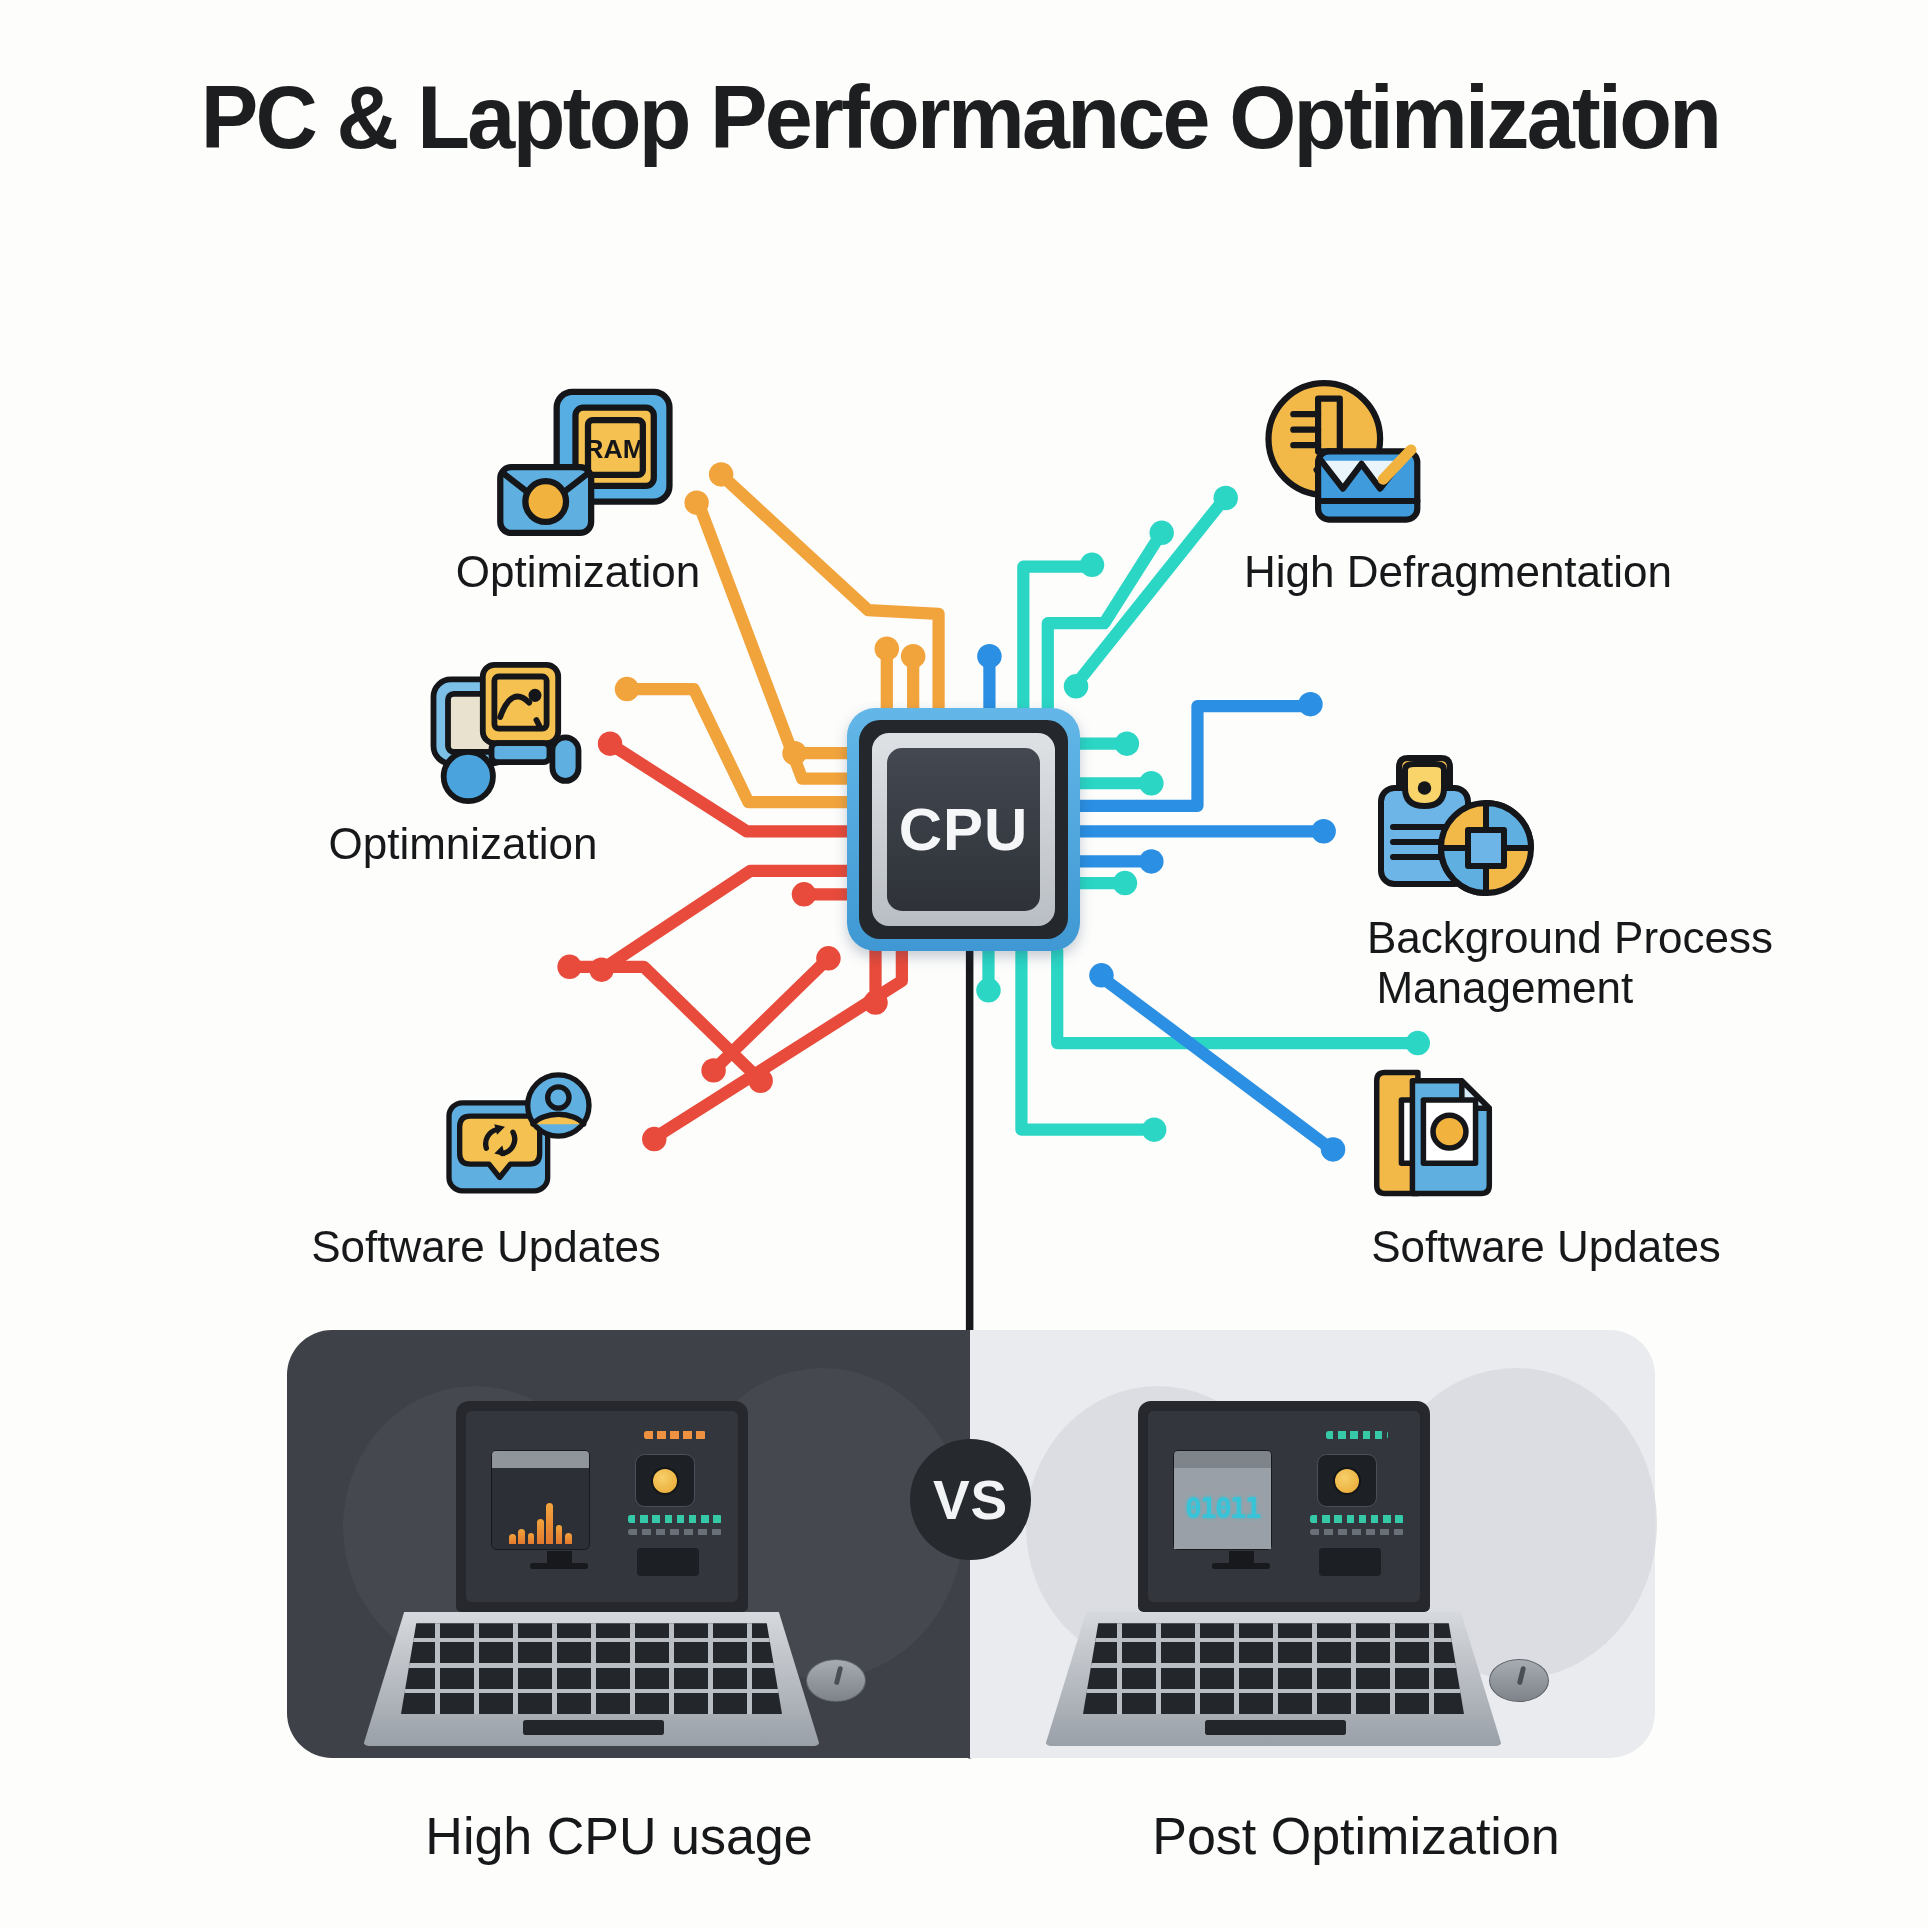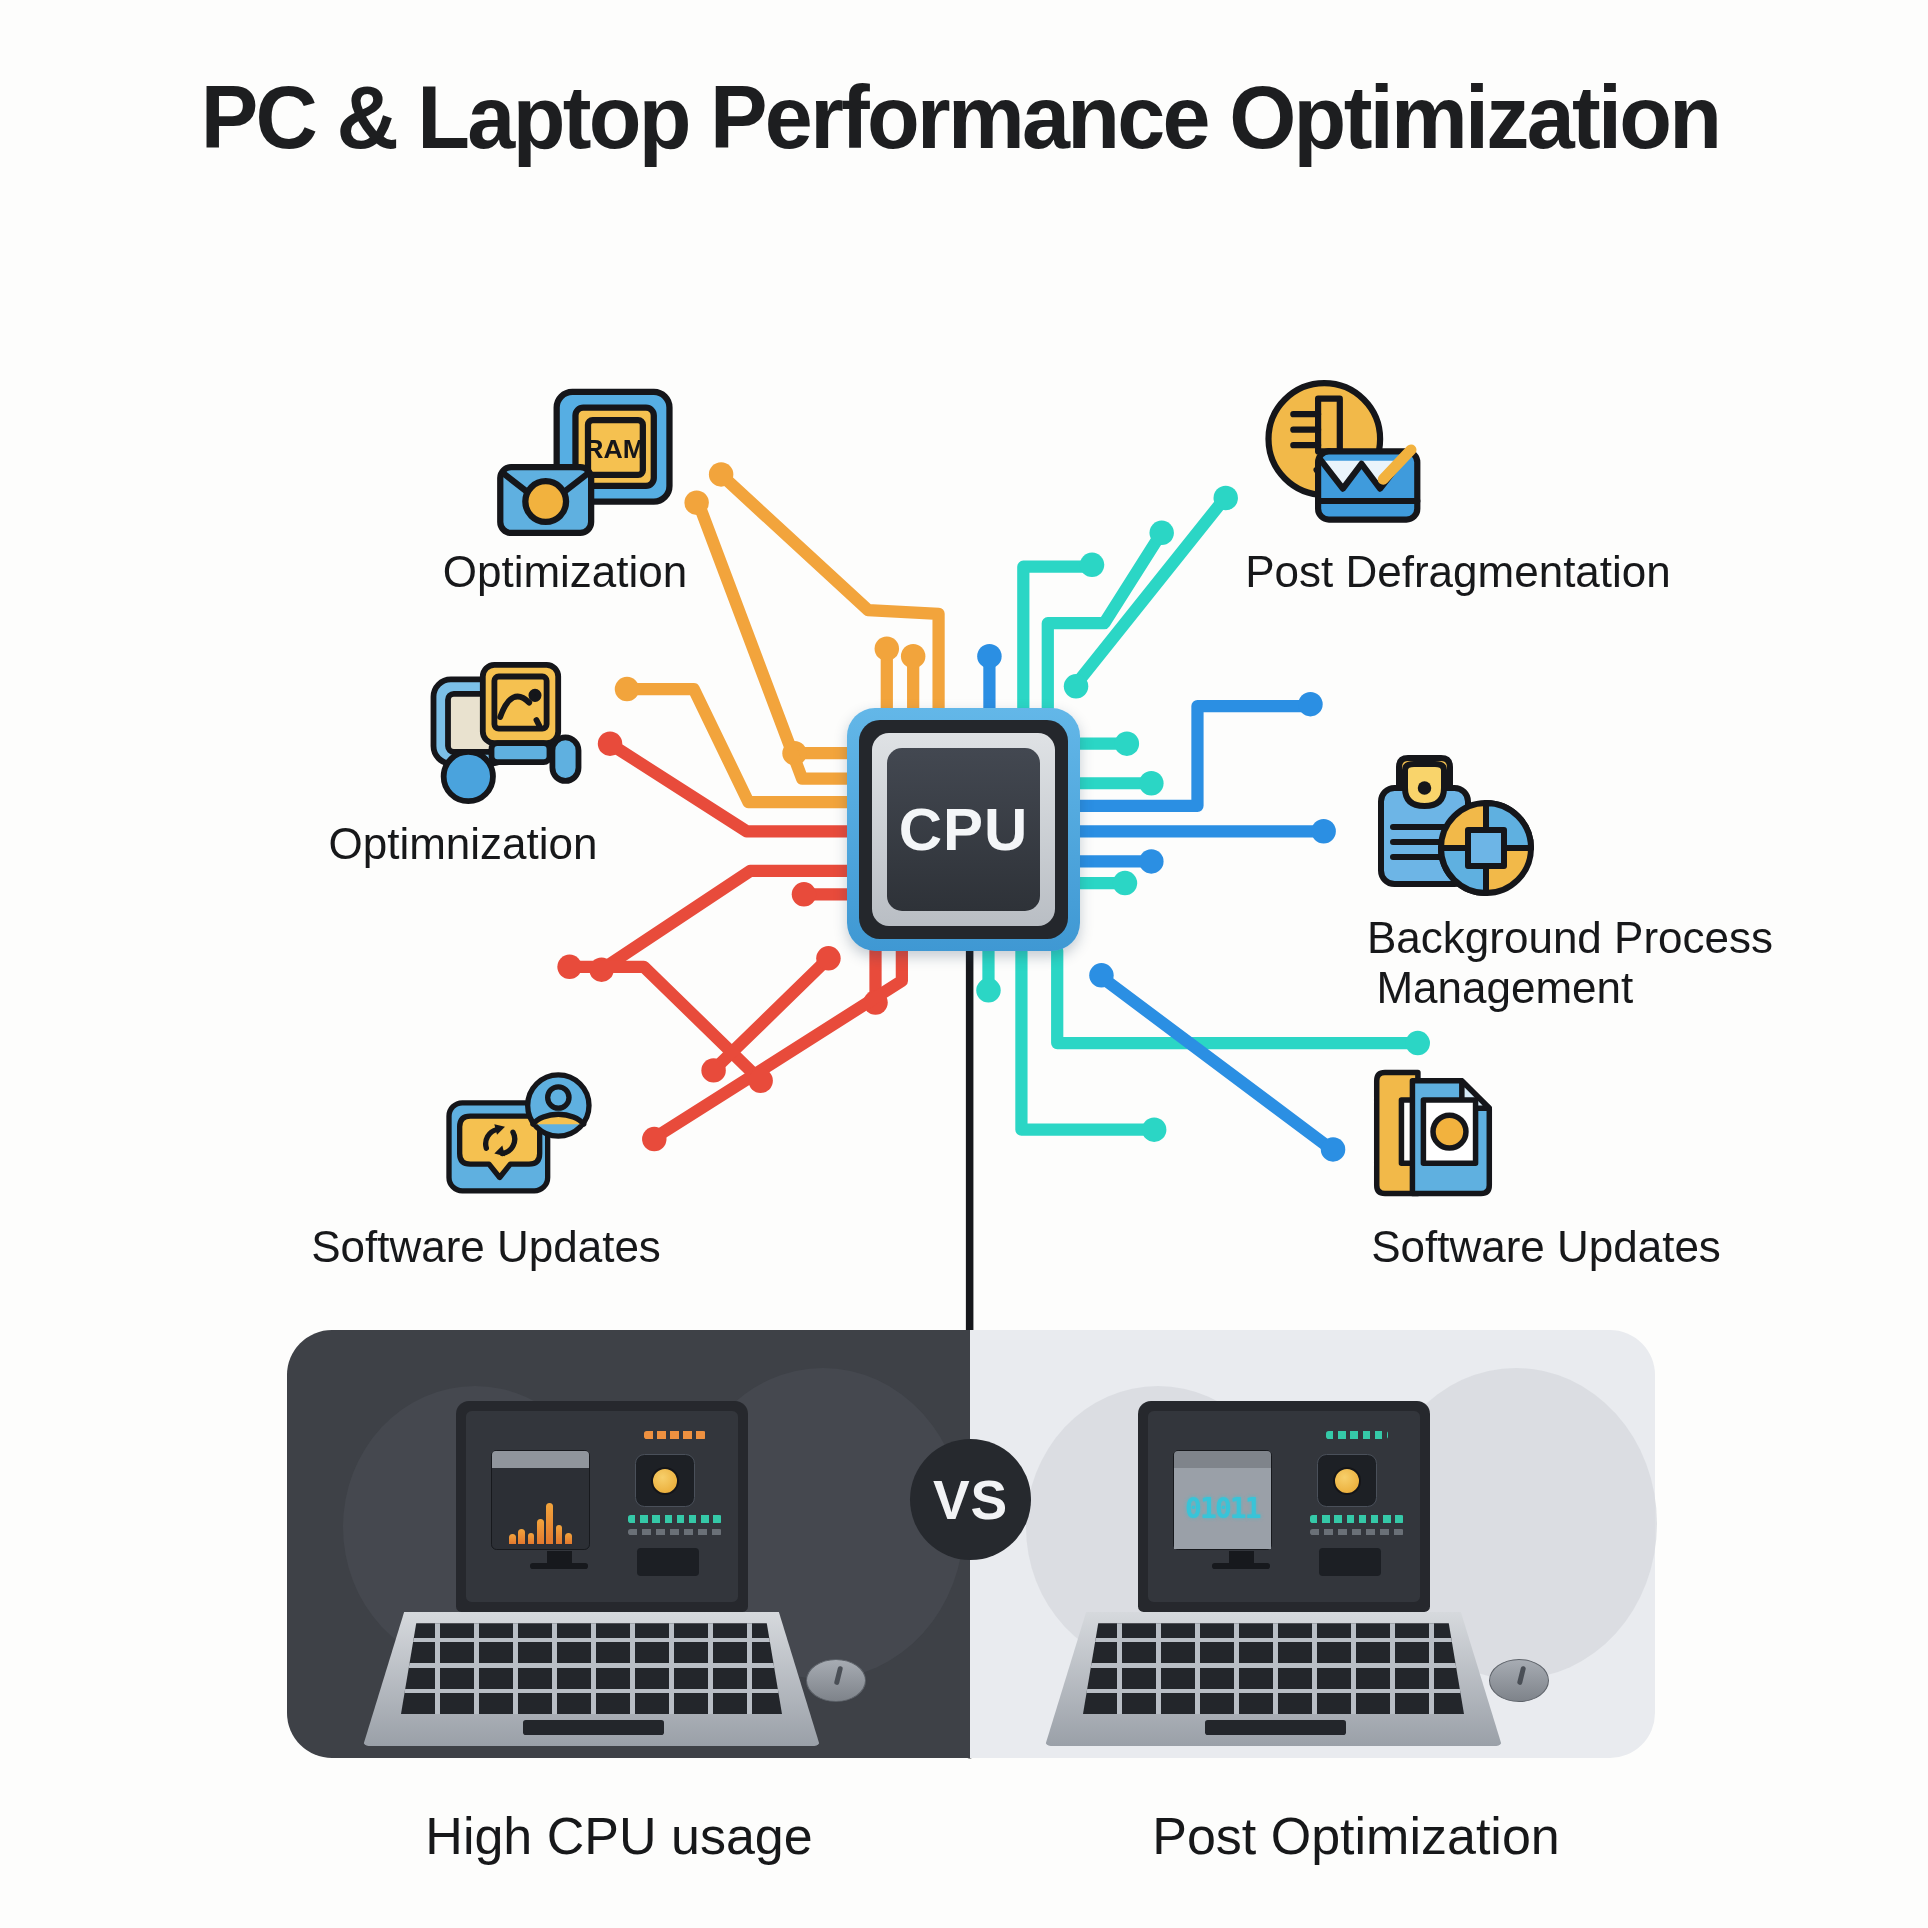--- a/index.html
+++ b/index.html
@@ -262,22 +262,22 @@
       <g stroke="#15161a" stroke-width="4">
         <path d="M40,6 H16 Q10,6 10,12 V88 Q10,94 16,94 H40 V72 H28 V26 H40 Z" fill="#f2b949"></path>
         <path d="M36,12 H72 L92,32 V88 Q92,94 86,94 H36 Z" fill="#5fb0e0"></path>
         <path d="M72,12 V32 H92 Z" fill="#d6ebf8"></path>
         <rect x="44" y="26" width="38" height="46" fill="#ffffff"></rect>
         <circle cx="63" cy="49" r="12" fill="#f2b23e"></circle>
       </g>
     </svg>
   </div>
 
-  <div class="node-label" style="left:565px;top:547px">Optimization</div>
-  <div class="node-label" style="left:1458px;top:547px">Post Defragmentation</div>
+  <div class="node-label" style="left:578px;top:547px">Optimization</div>
+  <div class="node-label" style="left:1458px;top:547px">High Defragmentation</div>
   <div class="node-label" style="left:463px;top:819px">Optimnization</div>
   <div class="node-label left-align" style="left:1367px;top:913px">
     <div>Background Process</div>
     <div style="padding-left:9.4px">Management</div>
   </div>
   <div class="node-label" style="left:486px;top:1222px">Software Updates</div>
   <div class="node-label" style="left:1546px;top:1222px">Software Updates</div>
 
   <div class="panel dark">
     <div class="blob" style="left:56px;top:56px;width:264px;height:282px"></div>

